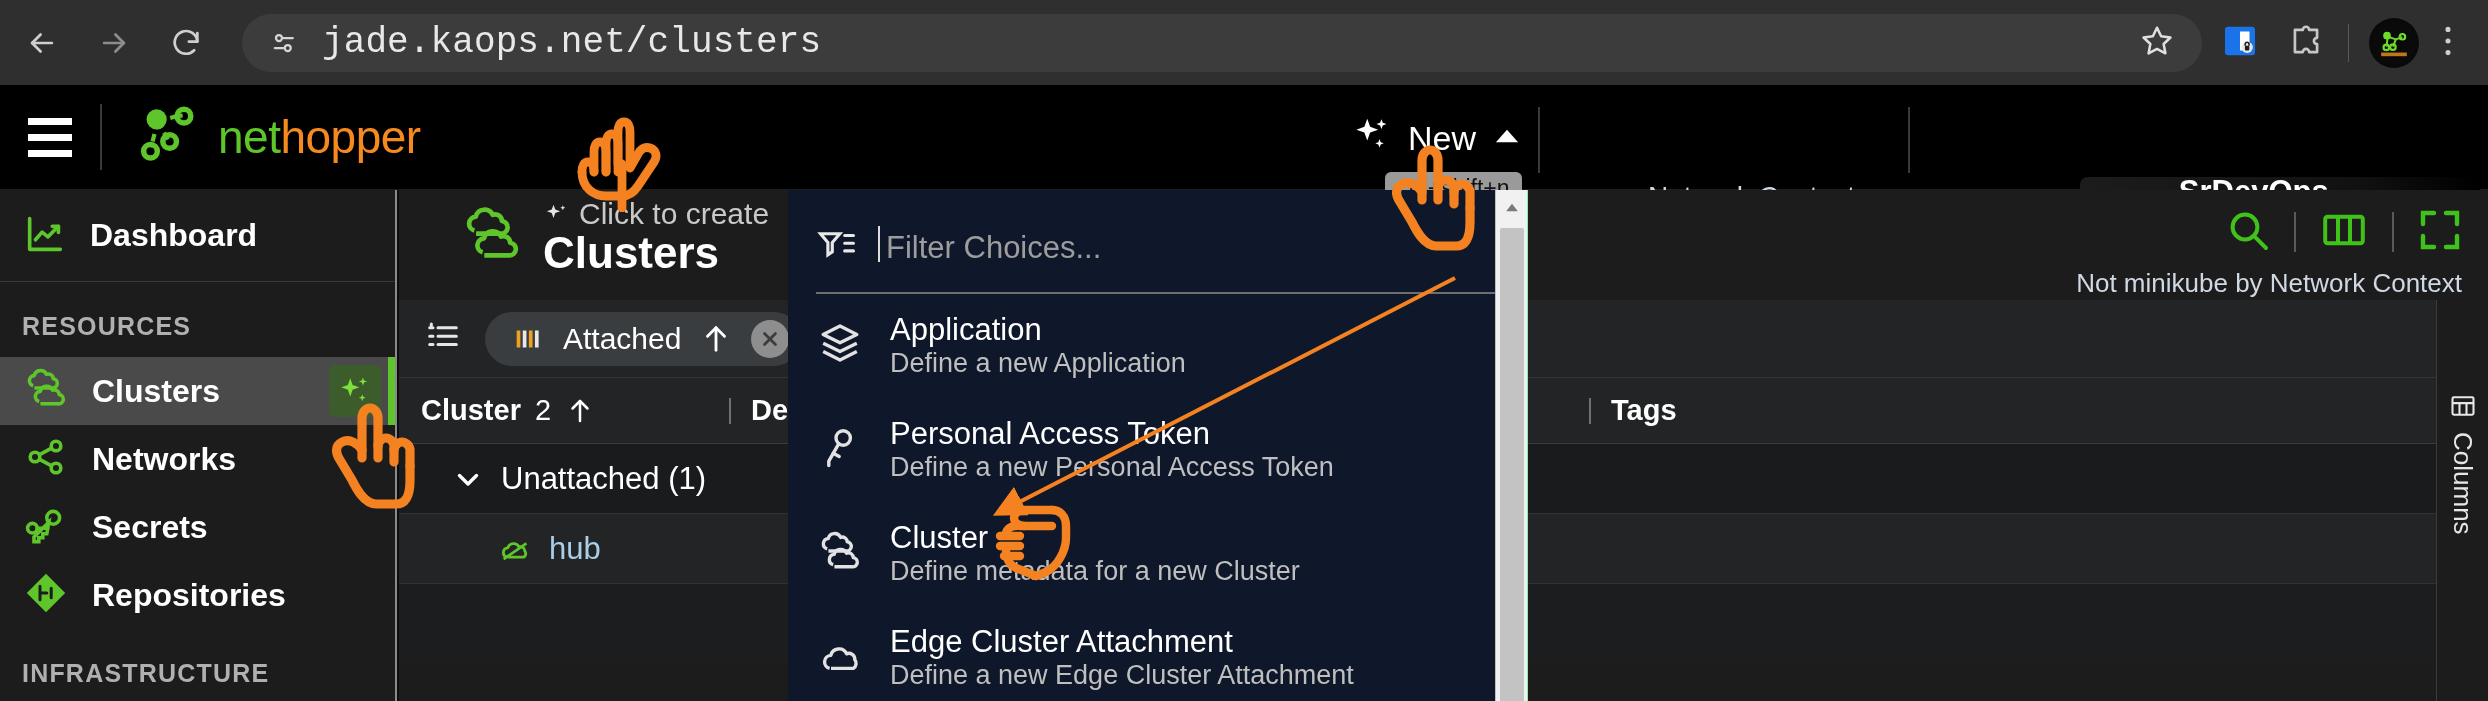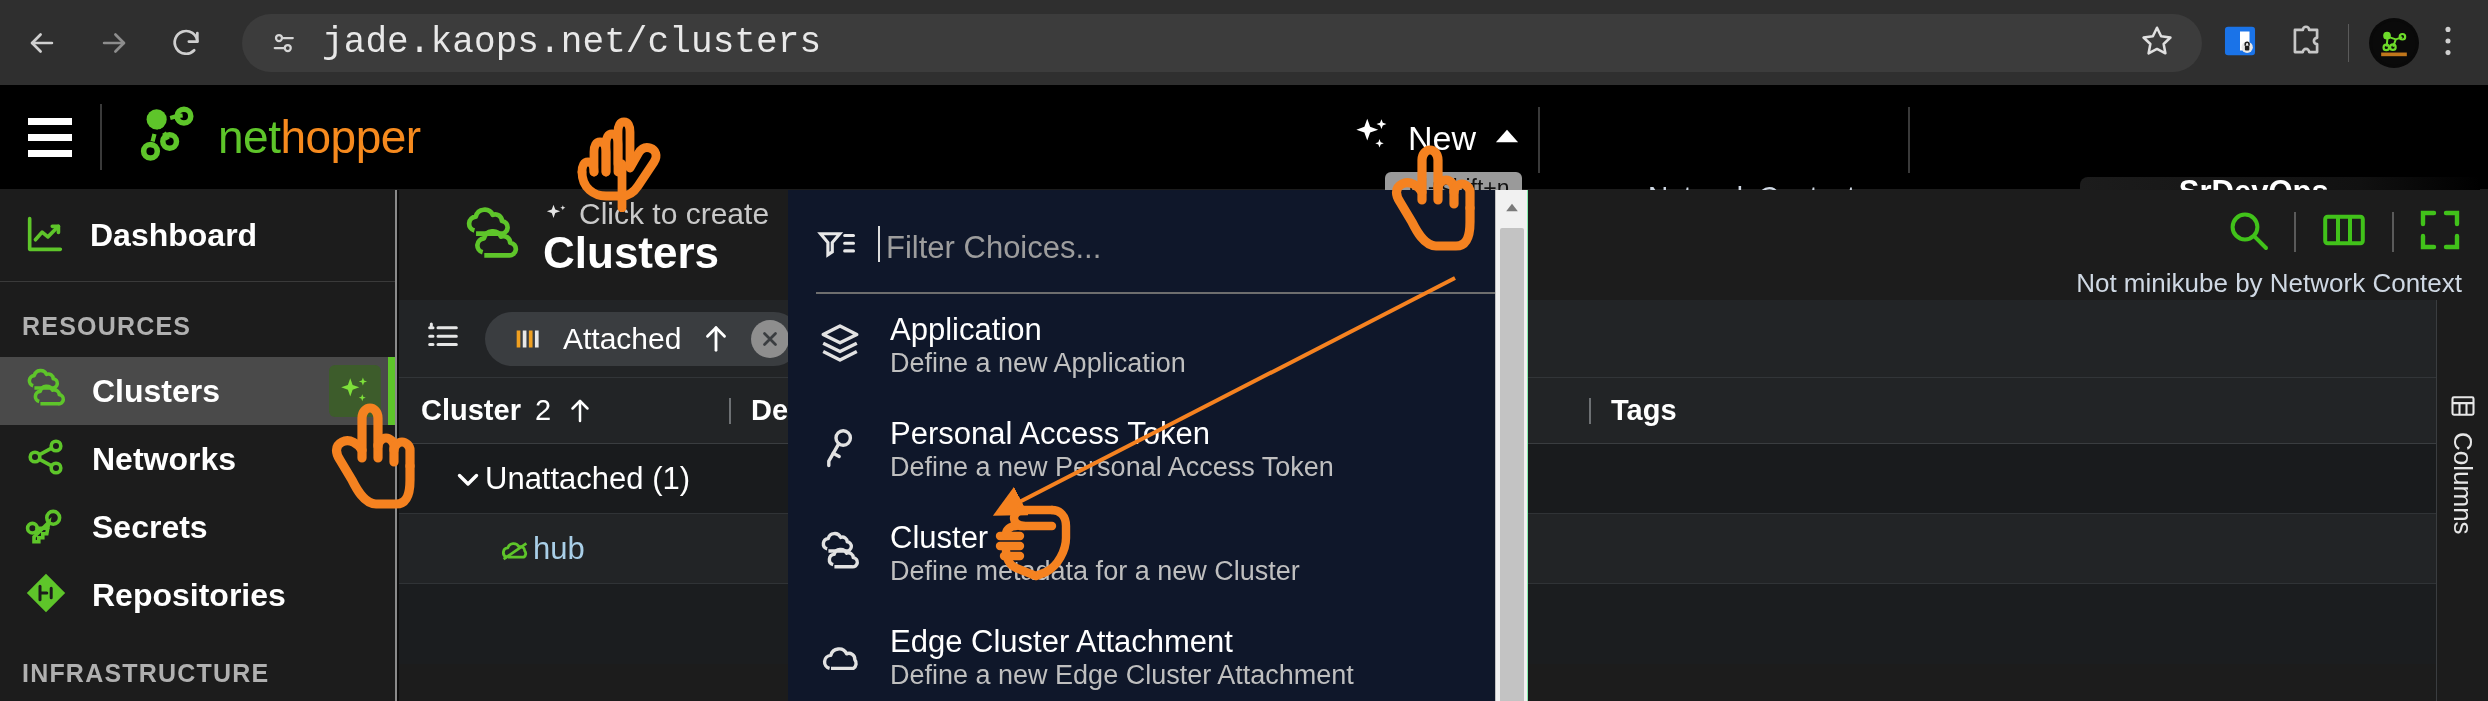--- a/index.html
+++ b/index.html
@@ -179,21 +179,21 @@
     padding-left: 22px;
   }
   .th .colsep {
     position: absolute; left: 0; top: 50%; transform: translateY(-50%);
     width: 2px; height: 26px; background: #6d7073;
   }
   .tr { height: 70px; display: flex; align-items: center; border-bottom: 1px solid #303336; }
   .tr.group { background: #191b1d; }
   .tr.row { background: #222426; }
   .tr.empty { background: #1b1d1f; }
-  .cell { padding-left: 22px; display: flex; align-items: center; gap: 0; }
+  .cell { padding-left: 22px; display: flex; align-items: center; gap: 16px; }
   .group-label { color: #fff; font-size: 31px; }
   .cluster-name { color: #a9cfe8; font-size: 31px; }
   .ctx-value { color: #a9cfe8; font-size: 30px; }
 
   #columns-rail {
     position: absolute; right: 0; top: 110px; width: 52px; bottom: 0;
     background: #1c1c1c; border-left: 1px solid #3a3d40;
     display: flex; flex-direction: column; align-items: center; padding-top: 92px; gap: 12px;
   }
   #columns-rail .vtext {

